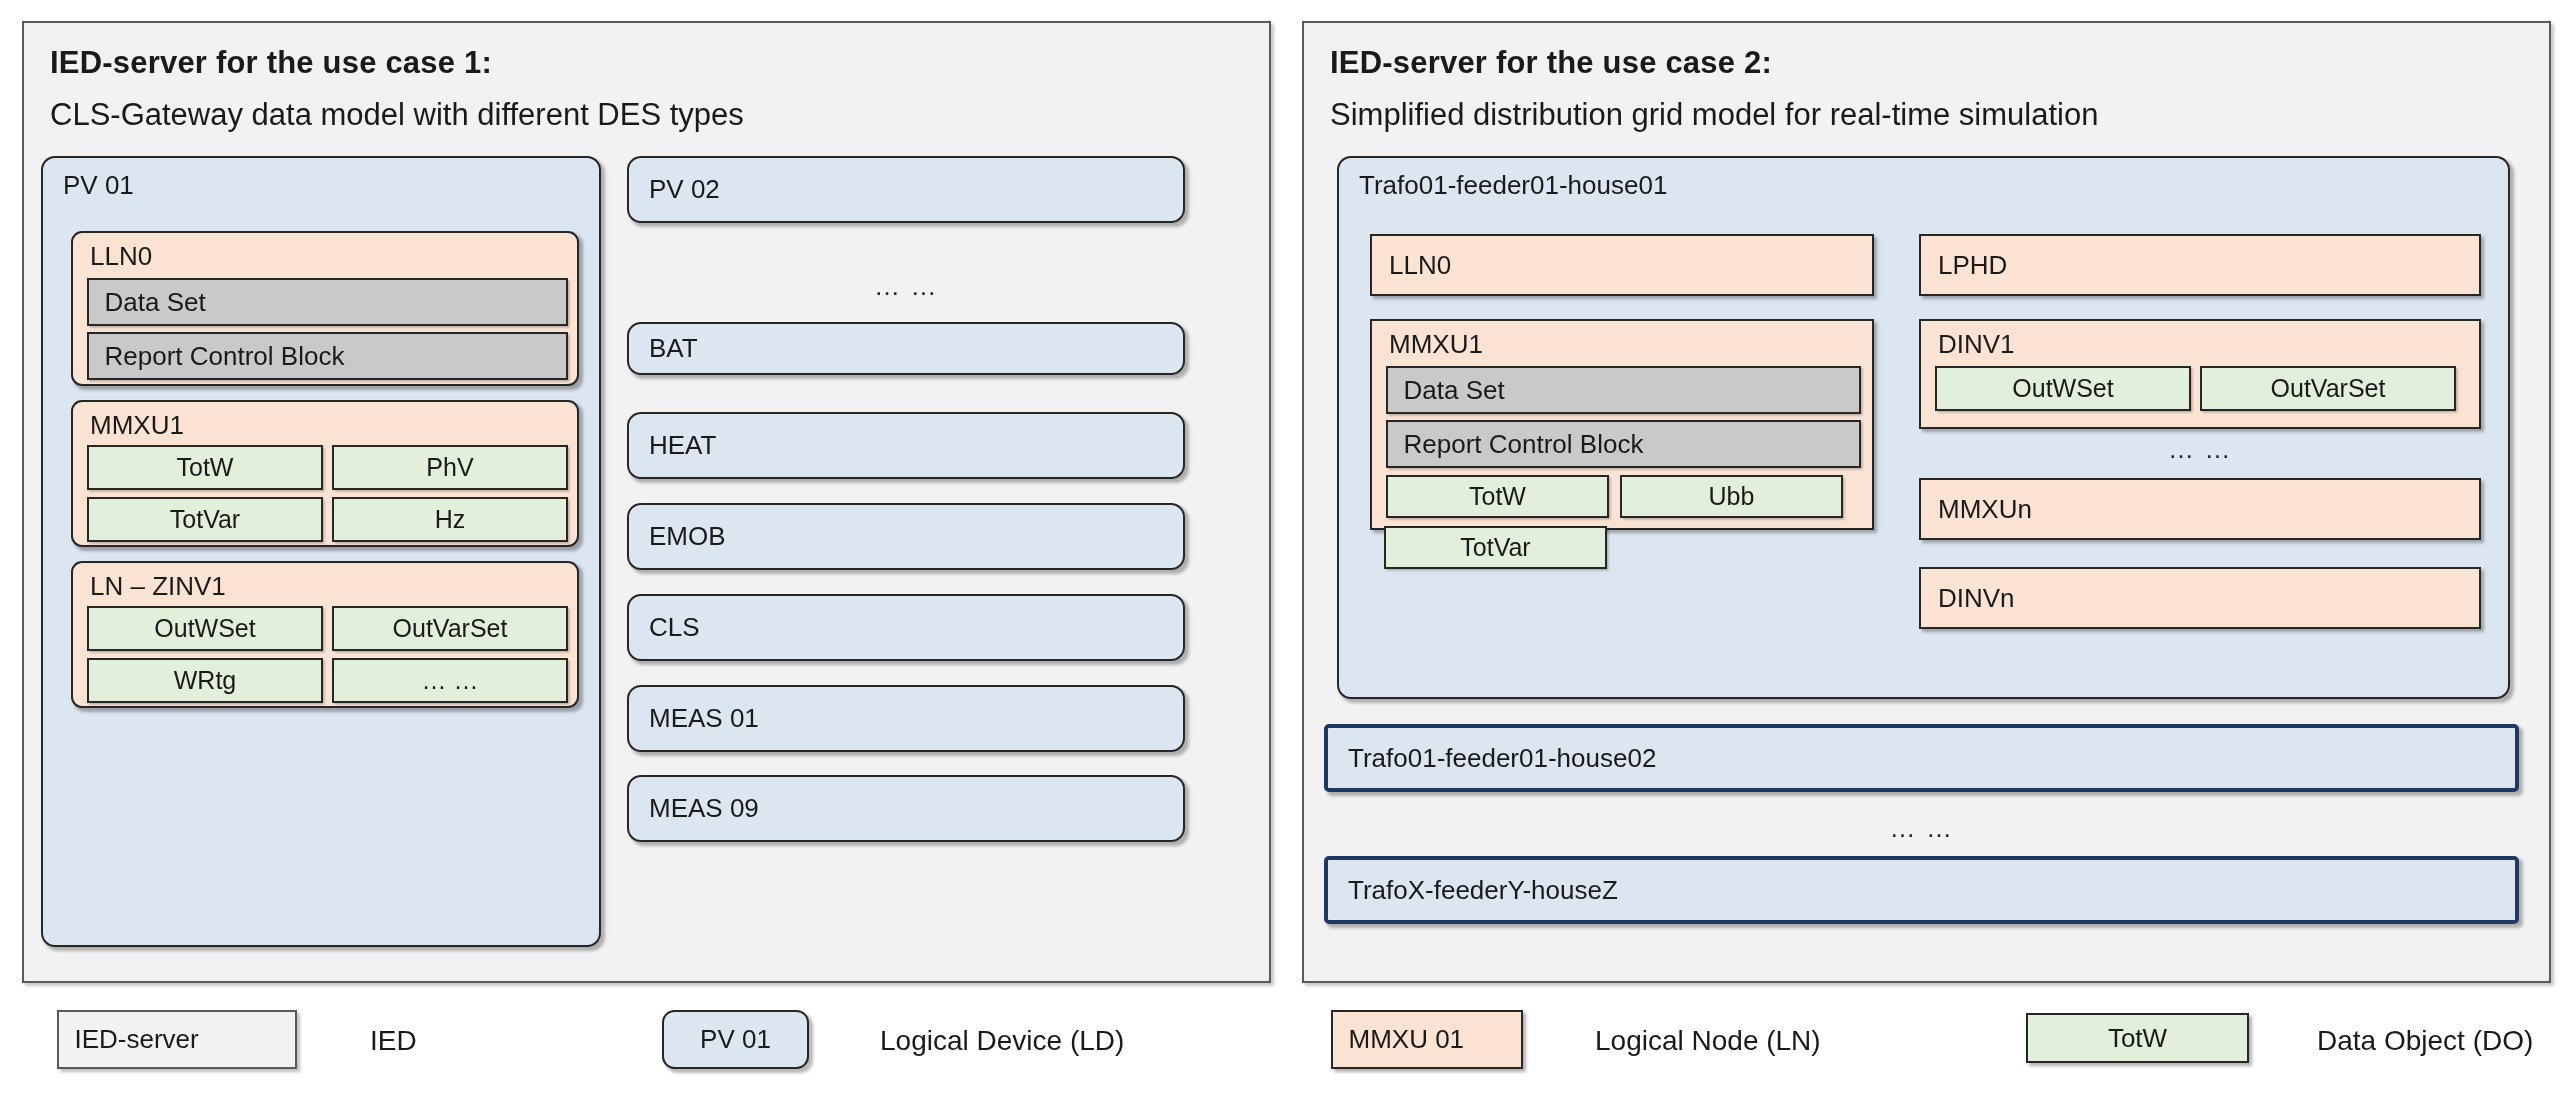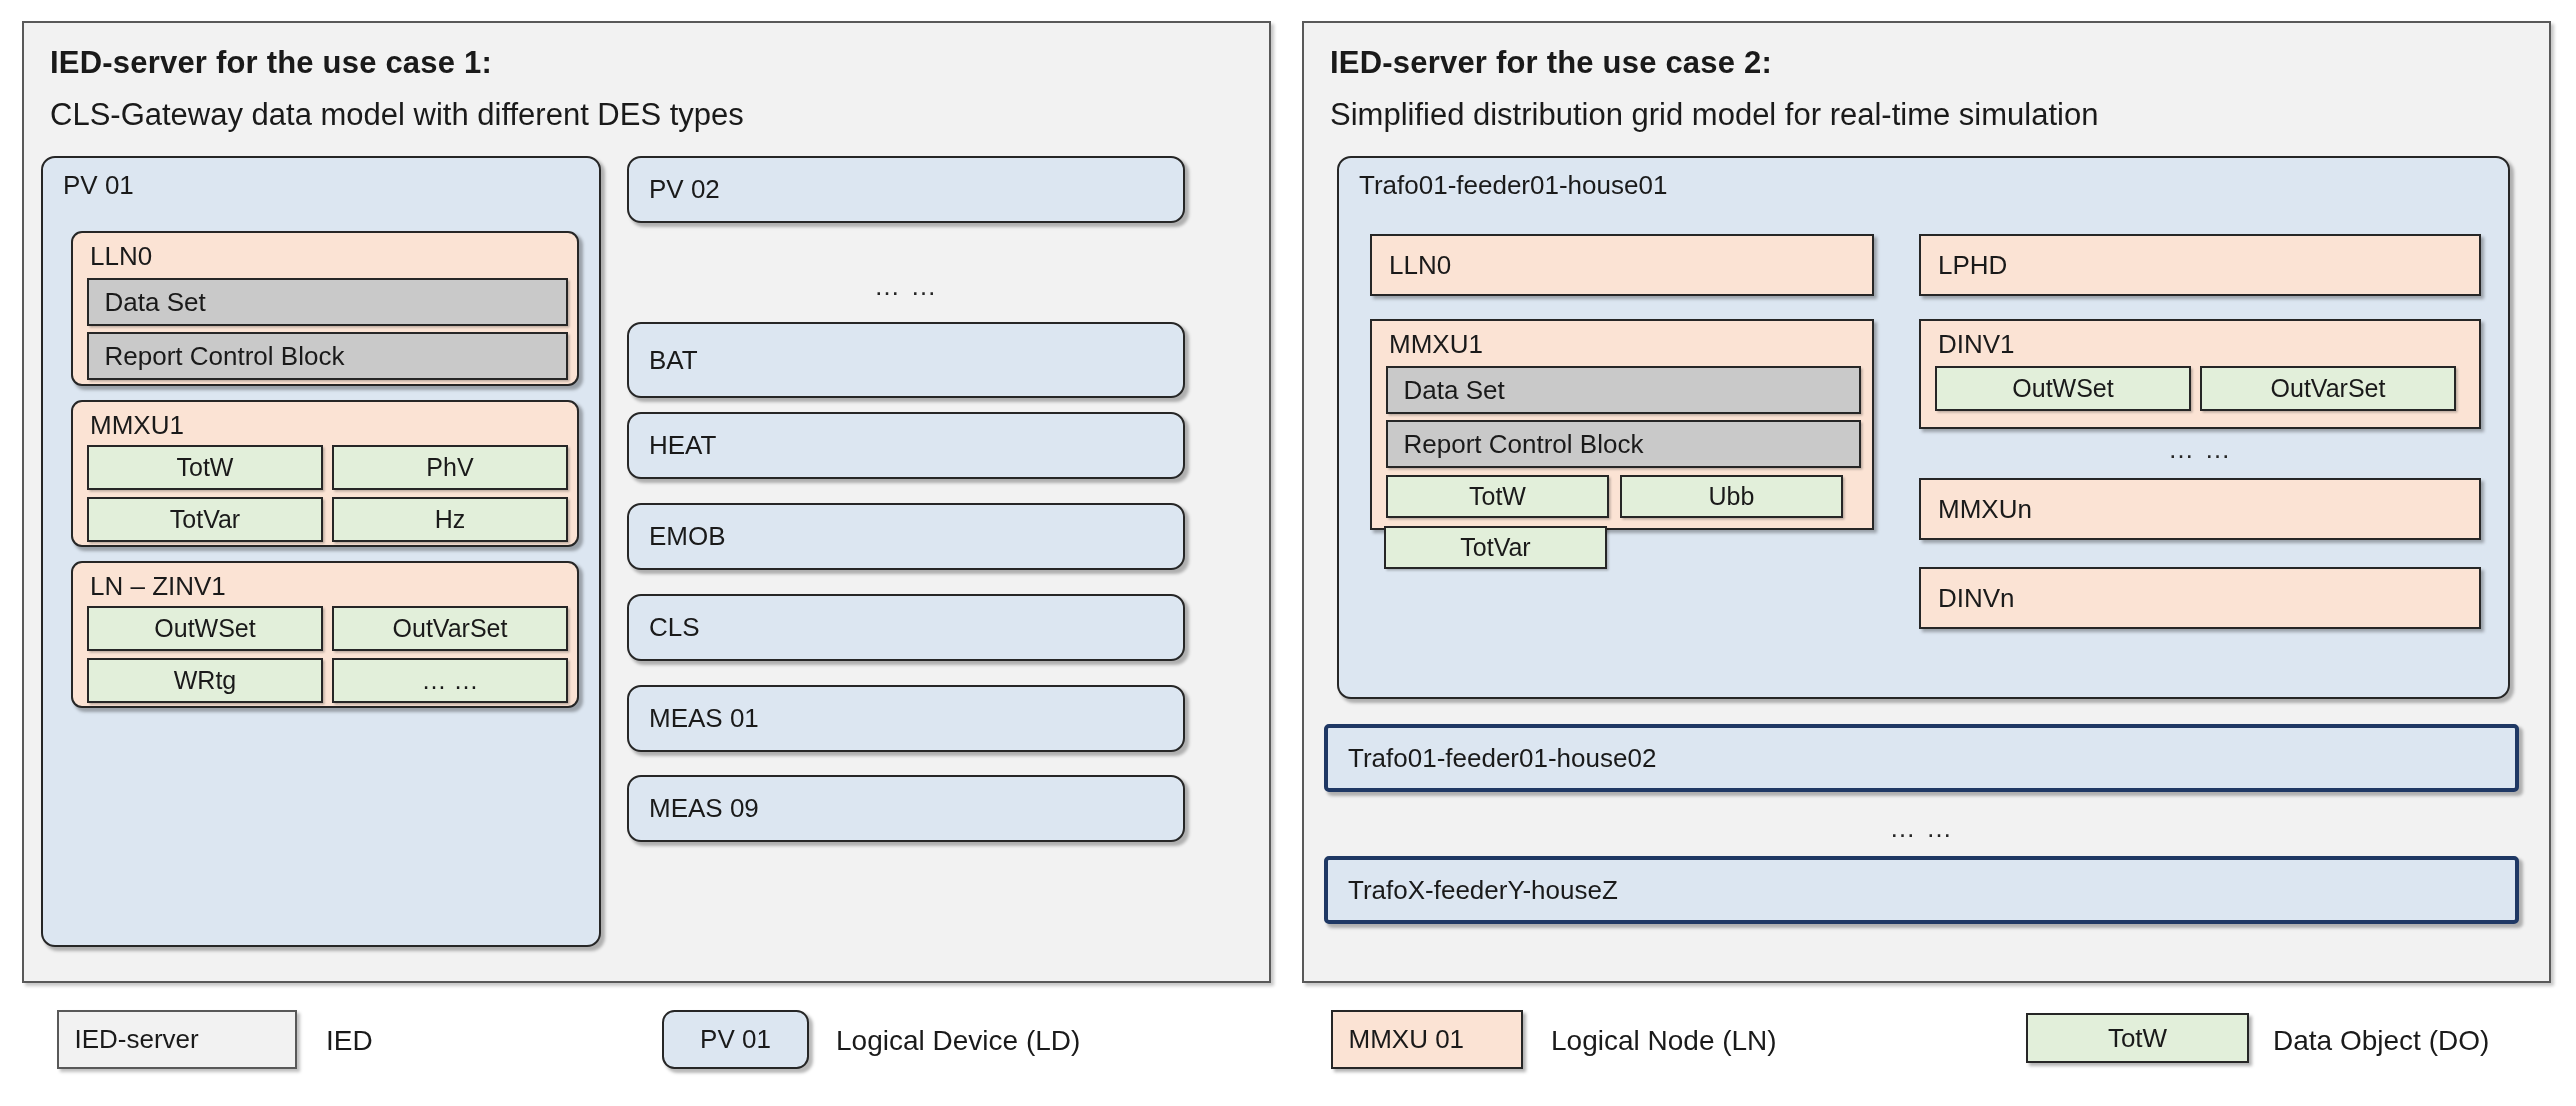--- a/index.html
+++ b/index.html
@@ -111,21 +111,21 @@
     background:#FBE3D4;border:2.3px solid #262626;
     box-shadow:3.1px 3.1px 3.1px rgba(0,0,0,.3);
   }
   .legend-swatch.do{
     background:#E2EFDA;border:2.3px solid #262626;
     box-shadow:3.1px 3.1px 3.1px rgba(0,0,0,.3);justify-content:center;
   }
   .legend-swatch > span{font-size:26px;white-space:nowrap;}
   .legend-swatch.ied > span,.legend-swatch.ln > span{padding-left:15.5px;}
   .legend-text{
-    position:absolute;font-size:28px;white-space:nowrap;
+    position:absolute;font-size:28px;white-space:nowrap;margin-left:44px;
   }
 </style>
 </head>
 <body>
 
 <div class="ied-panel" style="left:22px;top:21px;width:1249px;height:962px;">
 
   <div class="panel-title" style="top:22px;">IED-server for the use case 1:</div>
   <div class="panel-sub" style="top:74px;">CLS-Gateway data model with different DES types</div>
 
@@ -174,21 +174,21 @@
       </div>
     </div>
   </div>
 
   <div class="ld-row" style="left:603px;top:133px;width:558px;height:67px;">
     <span>PV 02</span>
   </div>
 
   <div class="ellipsis" style="left:603px;top:248px;width:558px;">… …</div>
 
-  <div class="ld-row" style="left:603px;top:299px;width:558px;height:76px;">
+  <div class="ld-row" style="left:603px;top:299px;width:558px;height:53px;">
     <span>BAT</span>
   </div>
   <div class="ld-row" style="left:603px;top:389px;width:558px;height:67px;">
     <span>HEAT</span>
   </div>
   <div class="ld-row" style="left:603px;top:480px;width:558px;height:67px;">
     <span>EMOB</span>
   </div>
   <div class="ld-row" style="left:603px;top:571px;width:558px;height:67px;">
     <span>CLS</span>

